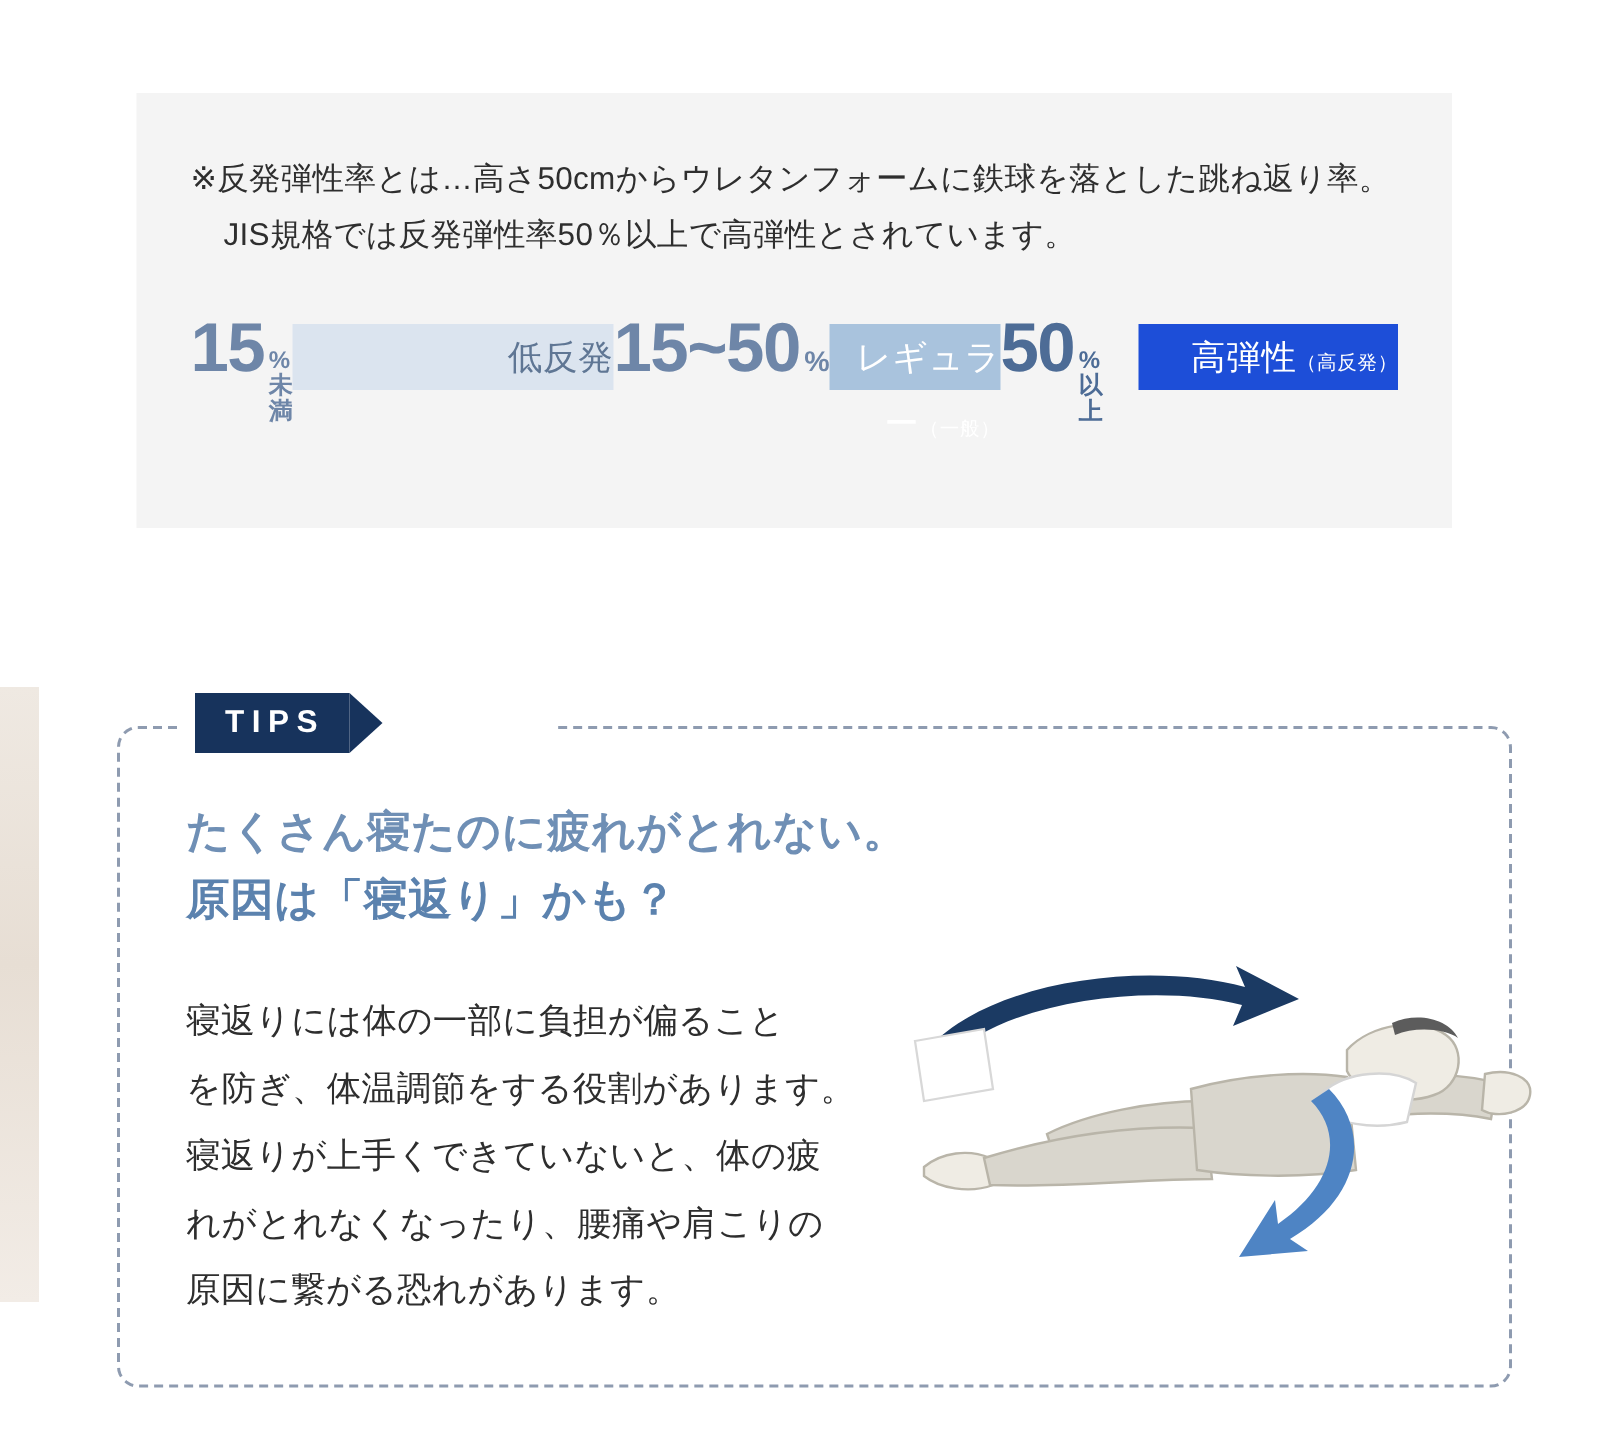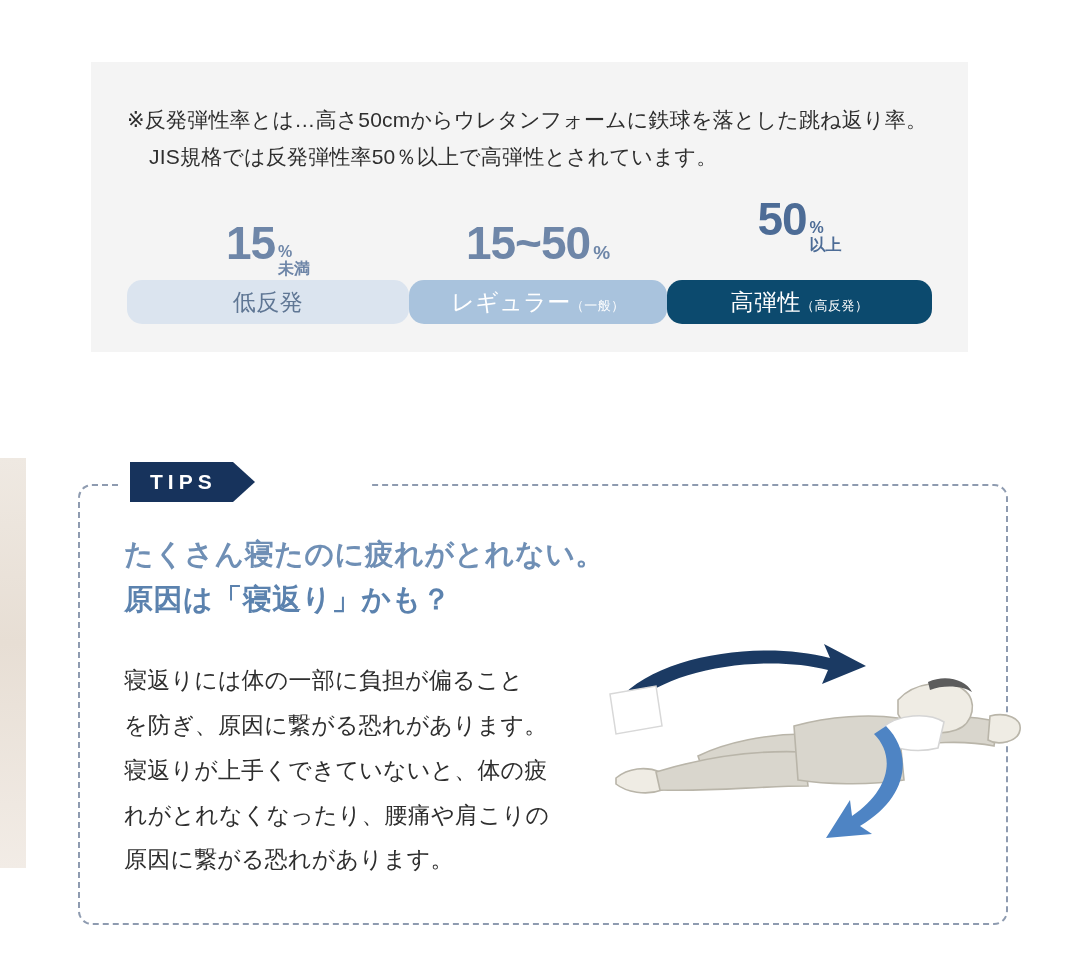--- a/index.html
+++ b/index.html
@@ -41,22 +41,23 @@
   .scale-row {
     position: absolute;
     left: 36px;
     top: 134px;
     width: 805px;
     display: flex;
     align-items: flex-end;
   }
   .scale-col {
     display: flex;
-    flex-direction: column;
+    flex-direction: row;
     align-items: center;
+    margin-top: 12px;
   }
   .scale-col.c1 { width: 282px; }
   .scale-col.c2 { width: 258px; }
   .scale-col.c3 { width: 265px; gap: 24px; }
 
   .scale-num {
     display: flex;
     align-items: baseline;
     justify-content: center;
     height: 52px;
@@ -85,30 +86,29 @@
   .num-stack.dark { color: #4d6c96; }
   .num-suffix-inline {
     font-size: 19px;
     font-weight: bold;
     color: #6e86a8;
     margin-left: 3px;
   }
 
   .scale-label {
     width: 100%;
-    text-align: center;
+    text-align: right;
     font-size: 23px;
     line-height: 44px;
     height: 44px;
     letter-spacing: 0.5px;
-    border-radius: 15px;
   }
   .lab1 { background: #dbe4ef; color: #5f7694; }
   .lab2 { background: #a9c3dd; color: #ffffff; }
-  .lab3 { background: #0c4a6e; color: #ffffff; }
+  .lab3 { background: #1d4ed8; color: #ffffff; }
   .lab-small { font-size: 13px; }
 
   
   .left-sliver {
     position: absolute;
     left: 0;
     top: 458px;
     width: 26px;
     height: 410px;
     background: linear-gradient(180deg, #efe9e2 0%, #e7ded4 45%, #f2ece6 100%);
@@ -264,21 +264,21 @@
     <div class="tips-tag-arrow"></div>
   </div>
 
   <div class="tips-heading">
     <div>たくさん寝たのに疲れがとれない。</div>
     <div class="l2">原因は「寝返り」かも？</div>
   </div>
 
   <div class="tips-body">
     <div>寝返りには体の一部に負担が偏ること</div>
-    <div>を防ぎ、原因に繋がる恐れがあります。</div>
+    <div>を防ぎ、体温調節をする役割があります。</div>
     <div>寝返りが上手くできていないと、体の疲</div>
     <div>れがとれなくなったり、腰痛や肩こりの</div>
     <div>原因に繋がる恐れがあります。</div>
   </div>
 
   <div class="illus">
     <svg width="430" height="220" viewBox="0 0 430 220" xmlns="http://www.w3.org/2000/svg">
 
       <path d="M20 70 C 60 24, 165 10, 232 28 L 226 14 L 268 36 L 224 54 L 230 40 C 168 24, 70 38, 34 76 Z" fill="#1b3a63"></path>
 

